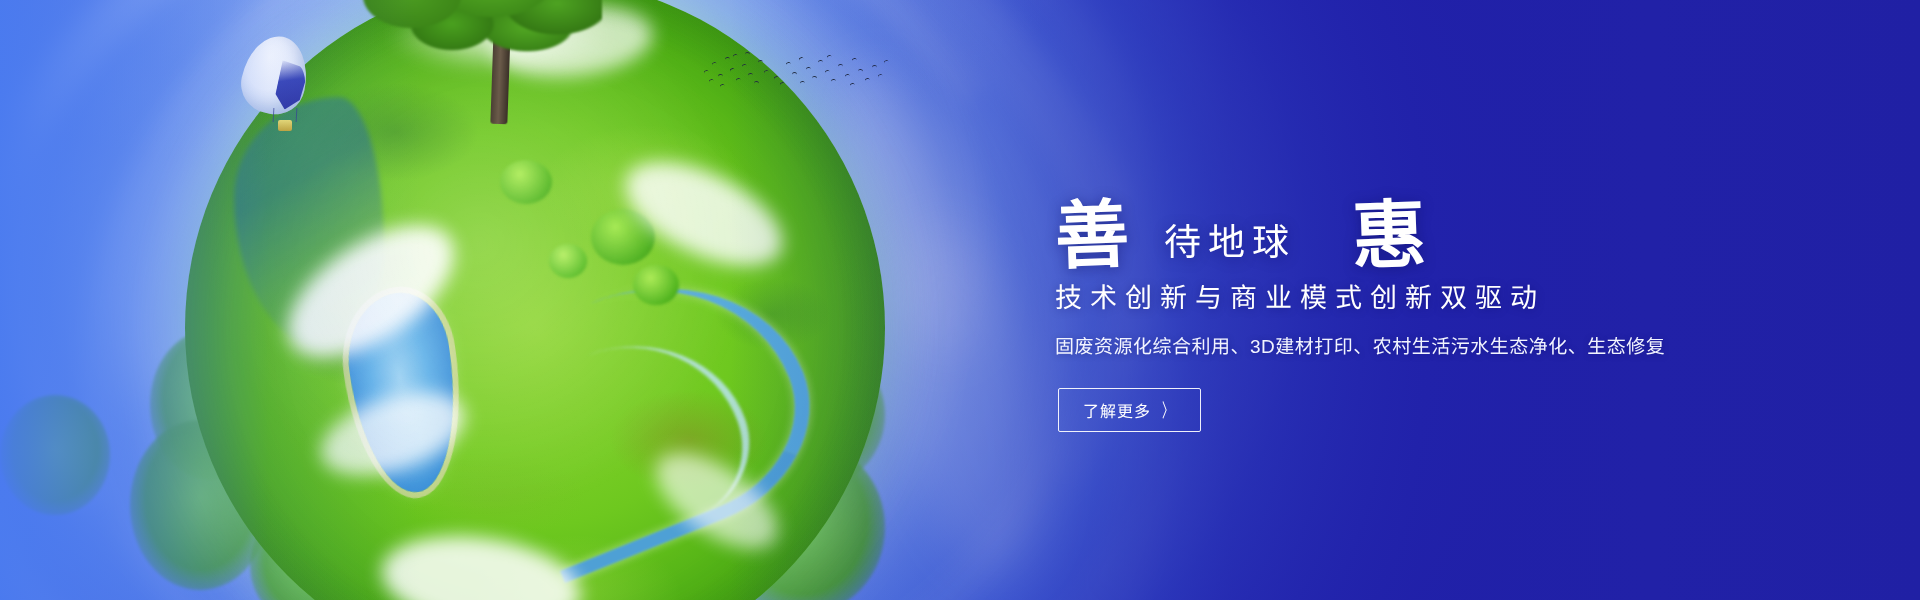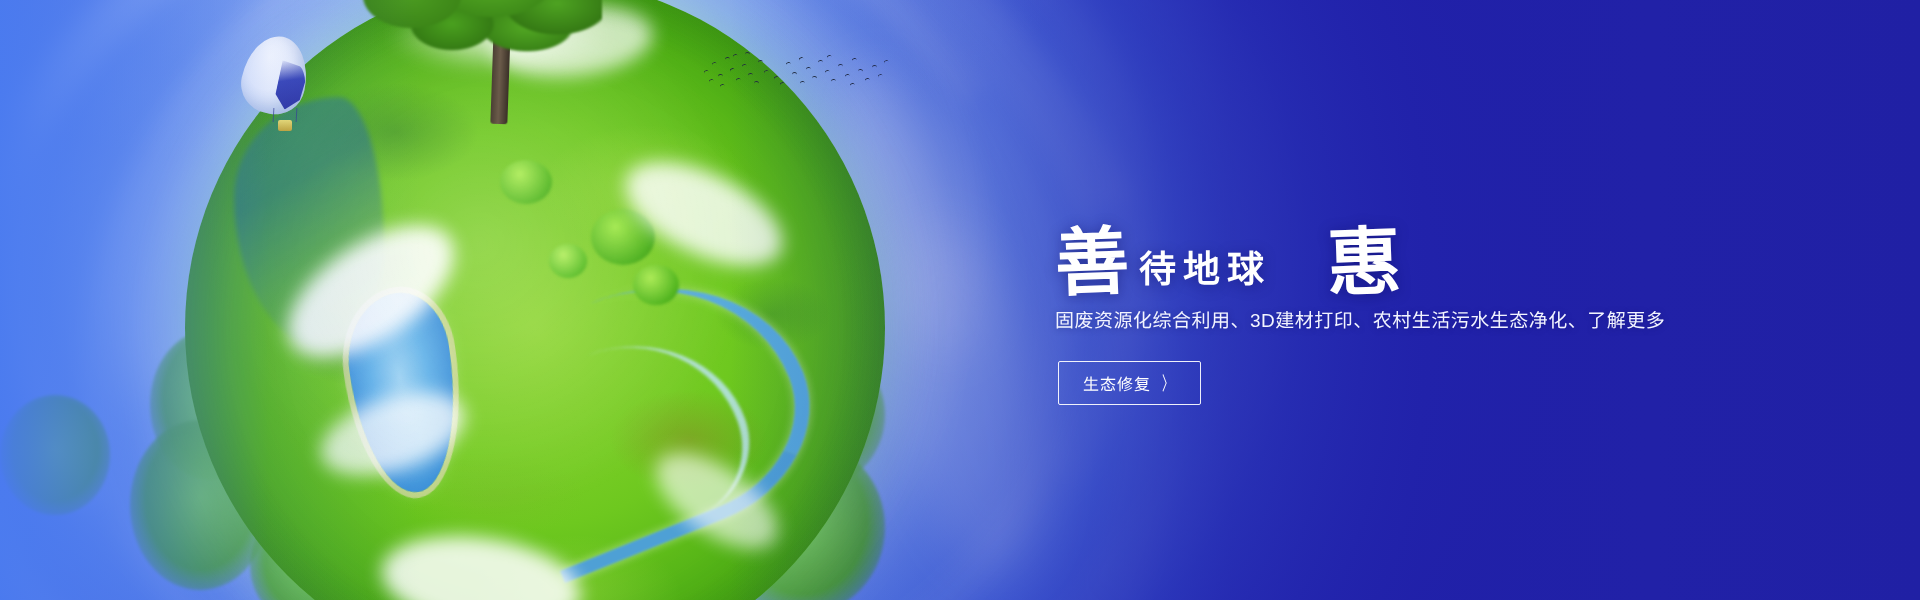--- a/index.html
+++ b/index.html
@@ -287,24 +287,25 @@
     font-weight: 700;
     line-height: 1;
     letter-spacing: 0;
     transform: translateY(6px) rotate(-2deg);
     display: inline-block;
     padding-right: 4px;
   }
   .hl-small {
     font-family: "DejaVu Serif", "Liberation Serif", serif;
     font-size: 37px;
-    font-weight: 700;
+    font-weight: 400;
     line-height: 1;
     letter-spacing: 7px;
     padding-left: 6px;
+    margin-left: 25px;
   }
   .hl-gap { width: 56px; }
 
   .subtitle {
     color: #ffffff;
     font-size: 27px;
     font-weight: 400;
     letter-spacing: 8px;
     line-height: 1.2;
     margin-bottom: 21px;
@@ -475,22 +476,23 @@
       <span class="hl-seg">
         <span class="hl-big">善</span>
         <span class="hl-small">待地球</span>
       </span>
       <span class="hl-gap"></span>
       <span class="hl-seg">
         <span class="hl-big">惠</span>
       </span>
     </div>
 
-
-    <div class="tagline">固废资源化综合利用、3D建材打印、农村生活污水生态净化、了解更多</div>
+    <div class="subtitle">技术创新与商业模式创新双驱动</div>
+
+    <div class="tagline">固废资源化综合利用、3D建材打印、农村生活污水生态净化、生态修复</div>
 
     <button class="cta" type="button">
-      <span>生态修复</span>
+      <span>了解更多</span>
       <span class="cta-chevron">〉</span>
     </button>
 
   </div>
 </div>
 
 </body></html>

